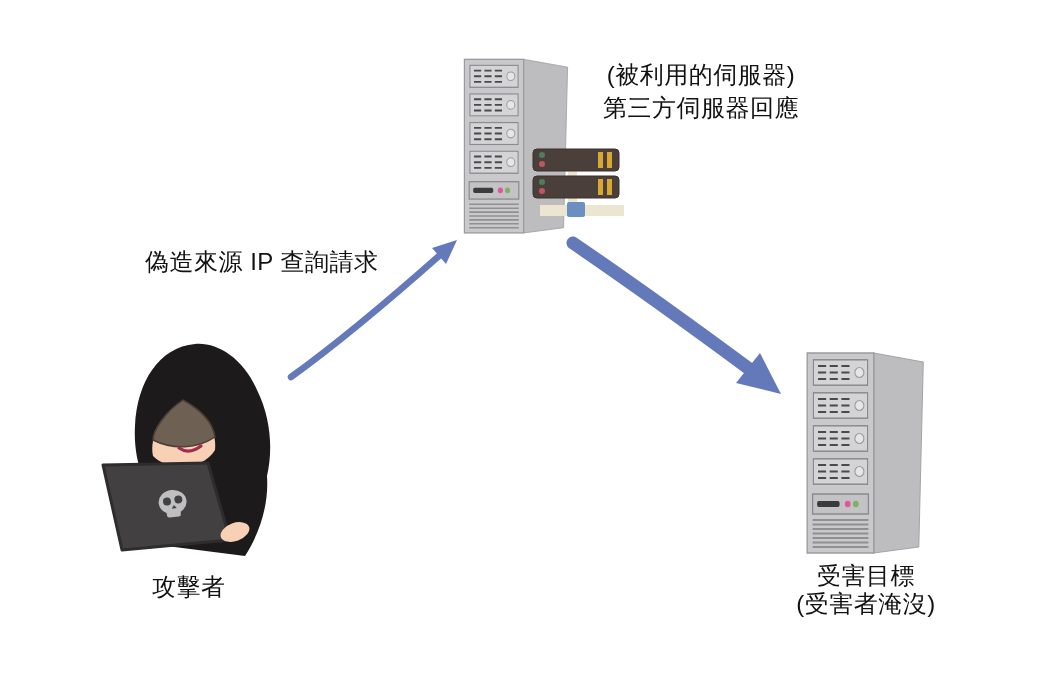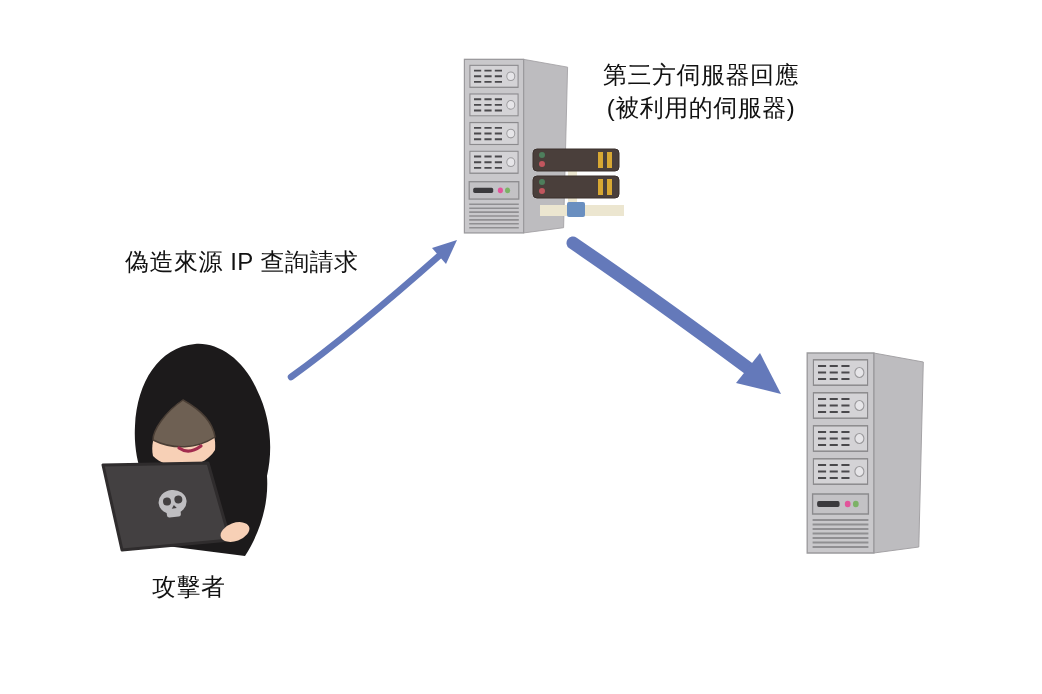--- a/index.html
+++ b/index.html
@@ -111,23 +111,27 @@
         <rect x="71" y="172" width="14" height="7" rx="2.5" fill="#bfbec1"></rect>
         <circle cx="72.5" cy="163" r="4" fill="#434041"></circle>
         <circle cx="84" cy="162" r="4" fill="#434041"></circle>
         <path d="M 76.5,170.5 l 2.5,-3.5 l 2.5,3.5 z" fill="#434041"></path>
       </g>
     </g>
     <ellipse cx="140" cy="194" rx="15" ry="9" fill="#f7d0b6" transform="rotate(-20 140 194)"></ellipse>
   </svg>
 
   <div class="label center" style="left:594px;top:58px;width:214px;line-height:33px">
+    <div>(被利用的伺服器)</div>
     <div>第三方伺服器回應</div>
-    <div>(被利用的伺服器)</div>
   </div>
 
-  <div class="label" style="left:125px;top:246px">偽造來源 IP 查詢請求</div>
+  <div class="label" style="left:145px;top:246px">偽造來源 IP 查詢請求</div>
 
 
   <div class="label" style="left:152px;top:571px">攻擊者</div>
 
+  <div class="label center victim-label" style="left:781px;top:562px;width:170px">
+    <div>受害目標</div>
+    <div>(受害者淹沒)</div>
+  </div>
 
 </div>
 
 </body></html>

